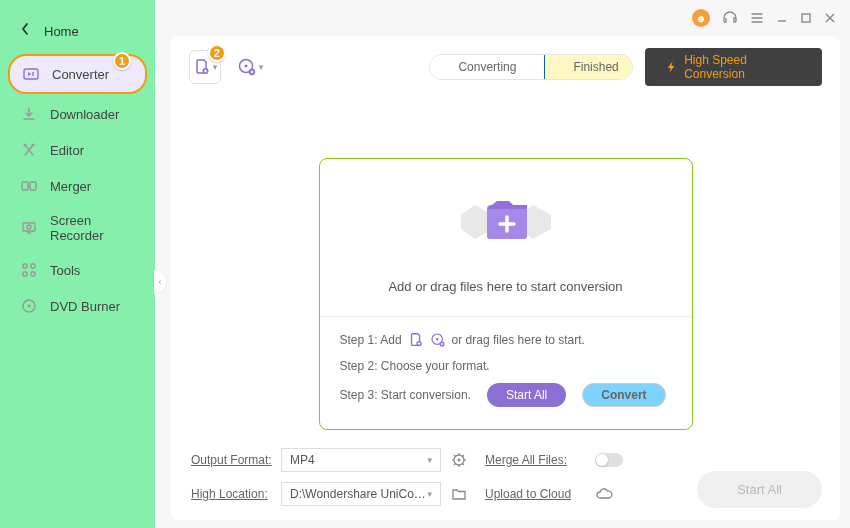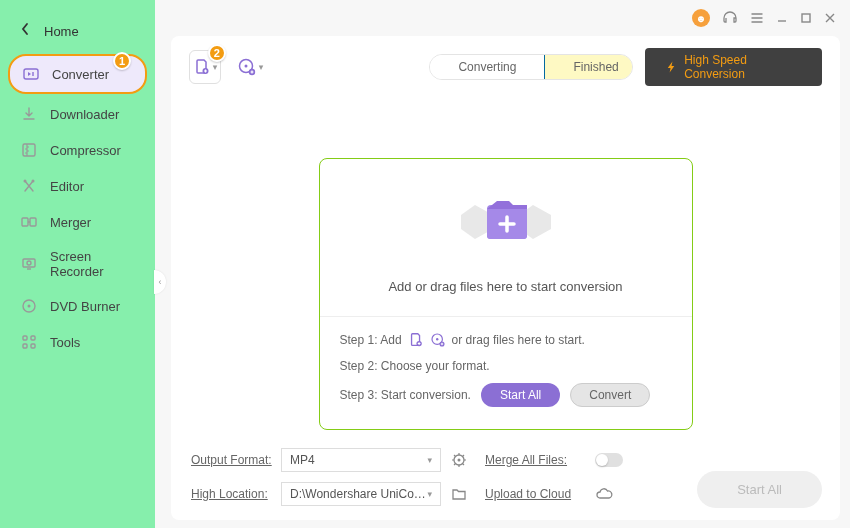--- a/index.html
+++ b/index.html
@@ -38,24 +38,24 @@
 
 .hispeed { margin-left: auto; display: flex; align-items: center; gap: 6px; color: #f39c12; font-size: 12px; background: #404040; padding: 5px 20px; border-radius: 4px; }
 .bolt { color: #f39c12; }
 
 .drop-zone { width: 374px; margin: 60px auto 0 auto; border: 1px solid #84cc16; border-radius: 8px; padding: 28px 0 4px 0; }
 .folder-img { display: block; margin: 0 auto; }
 .drop-text { text-align: center; font-size: 13px; color: #555; padding: 20px 0 22px 0; }
 .steps { border-top: 1px solid #eee; padding: 14px 20px 18px 20px; font-size: 12px; color: #666; }
 .steps p { display: flex; align-items: center; gap: 6px; margin-bottom: 8px; line-height: 18px; }
 .steps .mini-icon { width: 16px; height: 16px; color: #8b6fd4; }
-.step3 { display: flex; align-items: center; gap: 10px; }
+.step3 { display: flex; align-items: center; gap: 16px; }
 .pill { padding: 4px 18px; border-radius: 14px; font-size: 12px; cursor: pointer; border: 1px solid transparent; }
 .pill-primary { background: #8b6fd4; color: #fff; }
-.pill-secondary { background: #e5e5e5; color: #666; border-color: #ccc; }
+.pill-secondary { background: #7dd3fc; color: #666; border-color: #ccc; font-weight: bold; }
 
 .bottom-bar { padding: 12px 20px 14px 20px; display: grid; grid-template-columns: 80px 160px 24px 100px 60px 1fr; align-items: center; row-gap: 10px; column-gap: 10px; font-size: 12px; color: #666; }
 .label { white-space: nowrap; text-decoration: underline; }
 .select { border: 1px solid #ddd; border-radius: 0; padding: 4px 8px; display: flex; justify-content: space-between; align-items: center; cursor: pointer; color: #555; font-size: 12px; }
 .select .chev { font-size: 9px; color: #999; }
 .bb-icon { color: #888; cursor: pointer; display:flex; align-items:center; }
 .toggle { width: 28px; height: 14px; background: #e0e0e0; border-radius: 8px; position: relative; cursor: pointer; }
 .toggle::after { content: ""; width: 12px; height: 12px; background: #fff; border-radius: 50%; position: absolute; top: 1px; left: 1px; box-shadow: 0 1px 2px rgba(0,0,0,0.2); }
 
 .start-all-big { position: absolute; right: 28px; bottom: 20px; padding: 11px 40px; border-radius: 22px; background: #efefef; color: #bbb; font-size: 13px; cursor: pointer; }
@@ -90,29 +90,20 @@
       <span class="nav-icon">
         <svg width="18" height="18" viewBox="0 0 18 18">
             <path d="M9 3v8m0 0l-3-3m3 3l3-3M4 14h10" stroke="currentColor" stroke-width="1.4" fill="none" stroke-linecap="round"></path>
           </svg>
       </span>
       <span>Downloader</span>
     </li>
     <li class="nav-item">
       <span class="nav-icon">
         <svg width="18" height="18" viewBox="0 0 18 18">
-            <rect x="3" y="3" width="12" height="12" rx="1.5" fill="none" stroke="currentColor" stroke-width="1.4"></rect>
-            <path d="M7 3v12M7 6h2M7 8h-2M7 10h2M7 12h-2" stroke="currentColor" stroke-width="1.2"></path>
-          </svg>
-      </span>
-      <span>Compressor</span>
-    </li>
-    <li class="nav-item">
-      <span class="nav-icon">
-        <svg width="18" height="18" viewBox="0 0 18 18">
             <path d="M5 4l8 10M13 4L5 14" stroke="currentColor" stroke-width="1.4" stroke-linecap="round"></path>
             <circle cx="5" cy="4" r="1.5" fill="currentColor"></circle>
             <circle cx="13" cy="4" r="1.5" fill="currentColor"></circle>
           </svg>
       </span>
       <span>Editor</span>
     </li>
     <li class="nav-item">
       <span class="nav-icon">
         <svg width="18" height="18" viewBox="0 0 18 18">
@@ -125,40 +116,40 @@
     </li>
     <li class="nav-item">
       <span class="nav-icon">
         <svg width="18" height="18" viewBox="0 0 18 18">
             <rect x="3" y="4" width="12" height="8" rx="1" fill="none" stroke="currentColor" stroke-width="1.4"></rect>
             <circle cx="9" cy="8" r="2" fill="none" stroke="currentColor" stroke-width="1.4"></circle>
             <path d="M7 14h4" stroke="currentColor" stroke-width="1.4"></path>
           </svg>
       </span>
       <span>Screen Recorder</span>
-    </li>
-    <li class="nav-item">
-      <span class="nav-icon">
-        <svg width="18" height="18" viewBox="0 0 18 18">
-            <circle cx="9" cy="9" r="6" fill="none" stroke="currentColor" stroke-width="1.4"></circle>
-            <circle cx="9" cy="9" r="1.5" fill="currentColor"></circle>
-          </svg>
-      </span>
-      <span>DVD Burner</span>
     </li>
     <li class="nav-item">
       <span class="nav-icon">
         <svg width="18" height="18" viewBox="0 0 18 18">
             <rect x="3" y="3" width="4" height="4" rx="1" fill="none" stroke="currentColor" stroke-width="1.4"></rect>
             <rect x="11" y="3" width="4" height="4" rx="1" fill="none" stroke="currentColor" stroke-width="1.4"></rect>
             <rect x="3" y="11" width="4" height="4" rx="1" fill="none" stroke="currentColor" stroke-width="1.4"></rect>
             <rect x="11" y="11" width="4" height="4" rx="1" fill="none" stroke="currentColor" stroke-width="1.4"></rect>
           </svg>
       </span>
       <span>Tools</span>
+    </li>
+    <li class="nav-item">
+      <span class="nav-icon">
+        <svg width="18" height="18" viewBox="0 0 18 18">
+            <circle cx="9" cy="9" r="6" fill="none" stroke="currentColor" stroke-width="1.4"></circle>
+            <circle cx="9" cy="9" r="1.5" fill="currentColor"></circle>
+          </svg>
+      </span>
+      <span>DVD Burner</span>
     </li>
   </ul>
 </div>
 
 <div class="main">
   <div class="collapse-handle">‹</div>
 
   <div class="titlebar">
     <span class="tb-icon">
         <span class="avatar-icon">☻</span>

